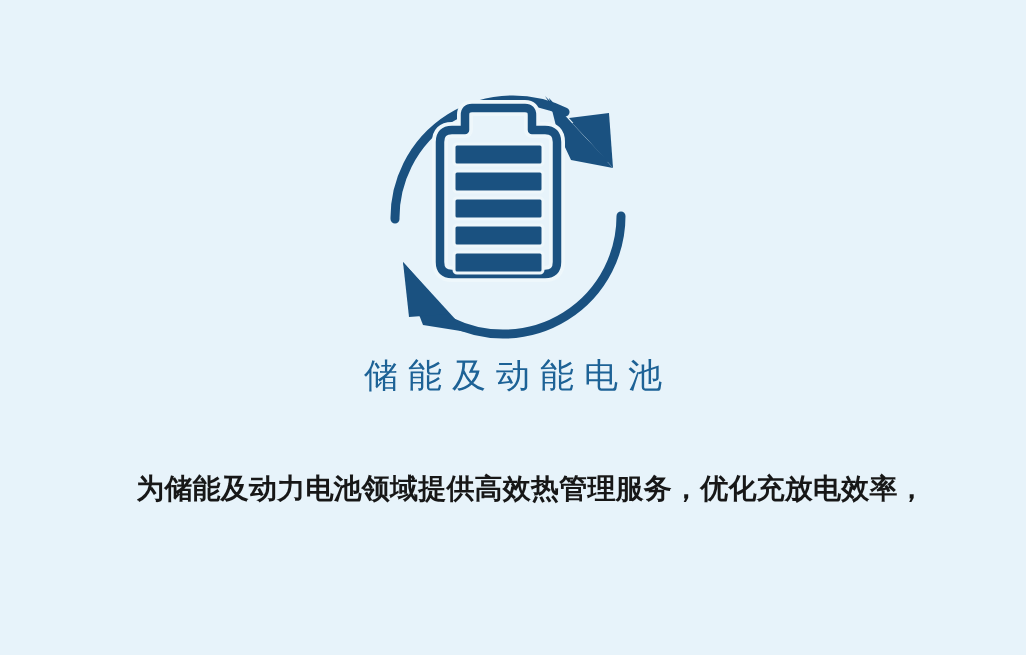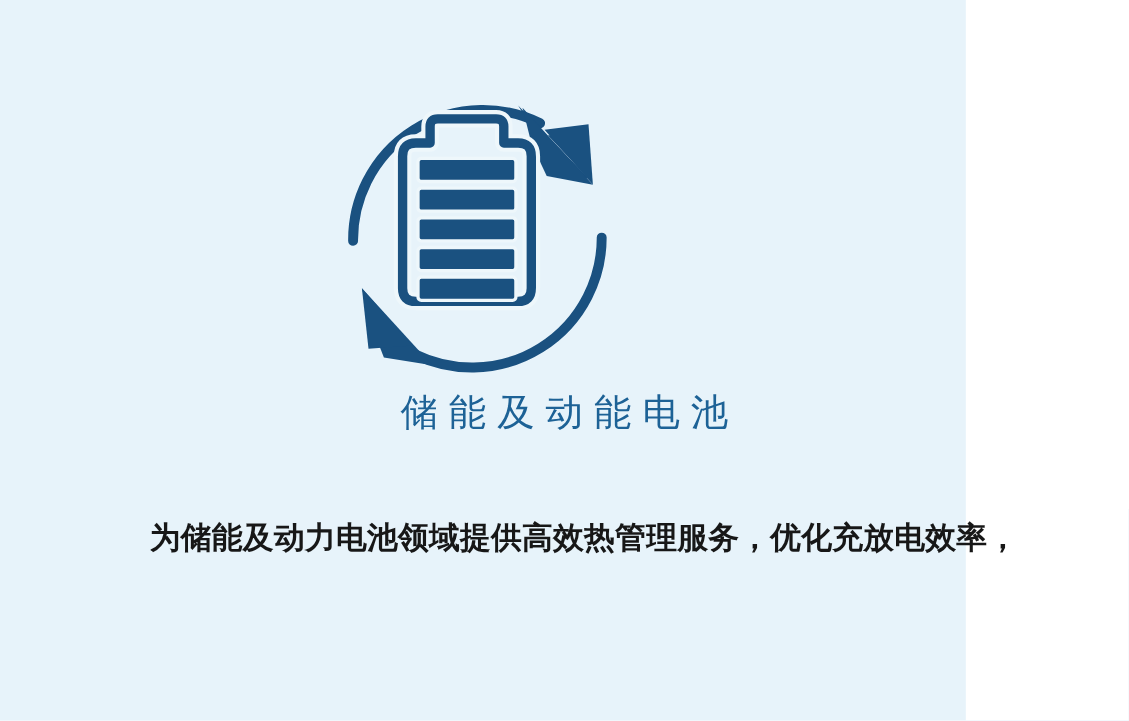--- a/index.html
+++ b/index.html
@@ -7,21 +7,21 @@
     padding: 0;
   }
   body {
     width: 1026px;
     height: 655px;
     overflow: hidden;
     font-family: "Liberation Sans", "DejaVu Sans", sans-serif;
   }
   .card {
     position: relative;
-    width: 878px;
+    width: 1026px;
     height: 655px;
     background: #e7f3fa;
     box-sizing: border-box;
     display: flex;
     flex-direction: column;
     align-items: center;
   }
   .icon-wrap {
     position: absolute;
     left: 50%;

